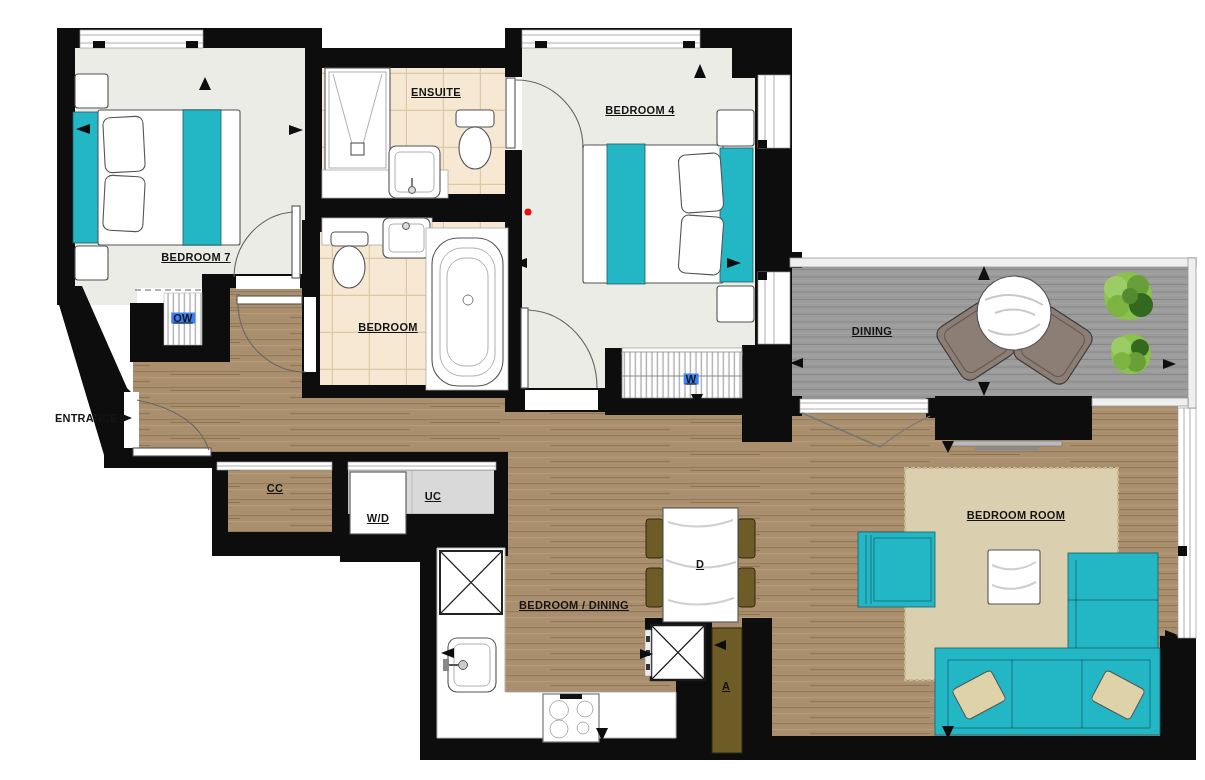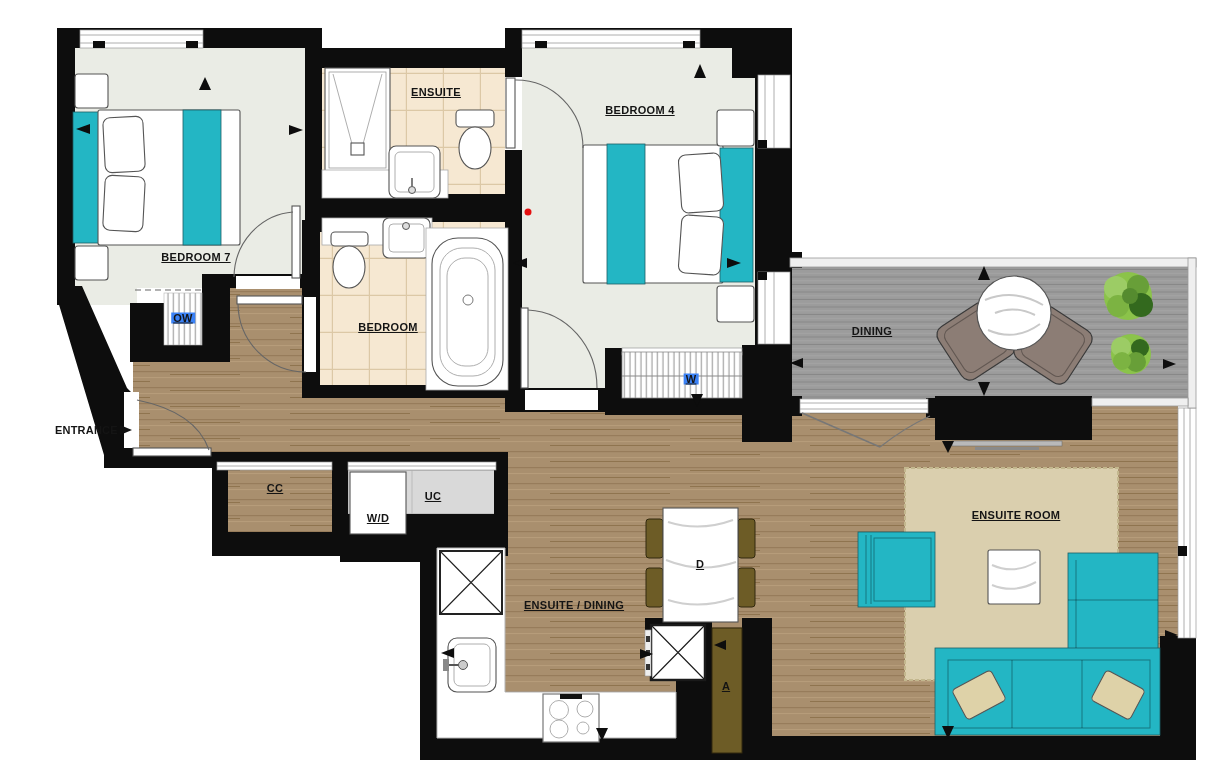--- a/index.html
+++ b/index.html
@@ -15,21 +15,21 @@
   .fred{fill:var(--marker-red,#e51010);}
   .fwhite{fill:#ffffff;}
   .marker{fill:var(--wall,#0d0d0d);}
   .arc{fill:none;stroke:#666;stroke-width:1.1;}
   .furn{fill:#fff;stroke:#555;stroke-width:1.1;}
   .thin{fill:none;stroke:#999;stroke-width:.8;}
   .lbl{position:absolute;transform:translate(-50%,-50%);font-weight:bold;font-size:11px;
        color:#141414;letter-spacing:.3px;white-space:nowrap;text-decoration:underline;}
   .lbl.bgw{background:#3b82f6;padding:0 2px;line-height:11px;}
   .lbl-entrance{position:absolute;left:55px;top:412px;display:flex;align-items:center;gap:2px;
-       font-weight:bold;font-size:11px;color:#141414;letter-spacing:.2px;margin-top:12px;}
+       font-weight:bold;font-size:11px;color:#141414;letter-spacing:.2px;}
   .tri-right{width:0;height:0;border-left:12px solid #111;border-top:5px solid transparent;
        border-bottom:5px solid transparent;display:inline-block;}
 </style>
 </head>
 <body>
 
 <div id="stage">
 <svg id="plan-svg" width="1205" height="780" viewBox="0 0 1205 780">
   <defs>
     <pattern id="pw" width="260" height="16" patternUnits="userSpaceOnUse">
@@ -377,22 +377,22 @@
     <polygon class="marker" points="726,640 726,650 714,645"></polygon>
     <polygon class="marker" points="1165,630 1165,640 1178,635"></polygon>
   </g>
 </svg>
 
   <div class="lbl" style="left:196px;top:257px">BEDROOM 7</div>
   <div class="lbl" style="left:436px;top:92px">ENSUITE</div>
   <div class="lbl" style="left:640px;top:110px">BEDROOM 4</div>
   <div class="lbl" style="left:388px;top:327px">BEDROOM</div>
   <div class="lbl" style="left:872px;top:331px">DINING</div>
-  <div class="lbl" style="left:1016px;top:515px">ENSUITE ROOM</div>
-  <div class="lbl" style="left:574px;top:605px">ENSUITE / DINING</div>
+  <div class="lbl" style="left:1016px;top:515px">BEDROOM ROOM</div>
+  <div class="lbl" style="left:574px;top:605px">BEDROOM / DINING</div>
   <div class="lbl bgw" style="left:183px;top:318px">OW</div>
   <div class="lbl bgw" style="left:691px;top:379px">W</div>
   <div class="lbl" style="left:275px;top:488px">CC</div>
   <div class="lbl" style="left:378px;top:518px">W/D</div>
   <div class="lbl" style="left:433px;top:496px">UC</div>
   <div class="lbl" style="left:700px;top:564px">D</div>
   <div class="lbl" style="left:726px;top:686px">A</div>
   <div class="lbl-entrance">
     <span>ENTRANCE</span>
     <span class="tri-right"></span>

